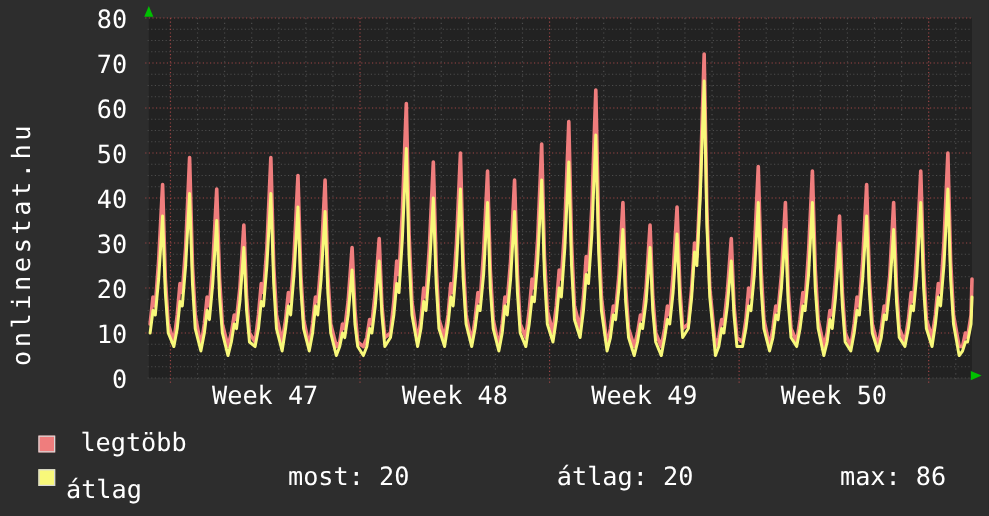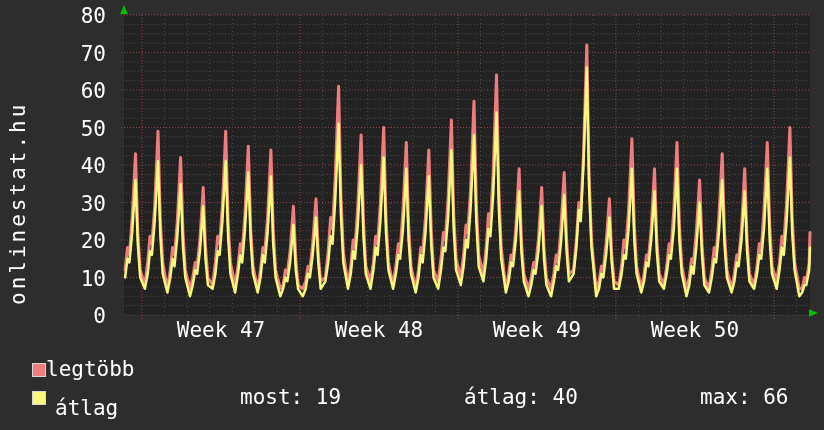--- a/index.html
+++ b/index.html
@@ -102,22 +102,22 @@
         <text x="106" y="23" text-anchor="end">80</text>
         <text x="221.0" y="337" text-anchor="middle">Week 47</text>
         <text x="379.0" y="337" text-anchor="middle">Week 48</text>
         <text x="537.0" y="337" text-anchor="middle">Week 49</text>
         <text x="694.9" y="337" text-anchor="middle">Week 50</text>
       </g>
     </svg>
 
   <div>
     <span class="swatch" id="sw0" style="left: 32px; top: 363px; background: rgb(239, 125, 125);"></span>
-    <span class="ltext" style="left:46px;top:359px">legtöbb</span>
+    <span class="ltext" style="left:67px;top:359px">legtöbb</span>
 
     <span class="swatch" id="sw1" style="left: 32px; top: 391px; background: rgb(248, 248, 122);"></span>
     <span class="ltext" style="left:55px;top:398px">átlag</span>
 
-    <span class="ltext" style="left:240px;top:387px">most: 19</span>
-    <span class="ltext" style="left:464px;top:387px">átlag: 40</span>
-    <span class="ltext" style="left:700px;top:387px">max: 66</span>
+    <span class="ltext" style="left:240px;top:387px">most: 20</span>
+    <span class="ltext" style="left:464px;top:387px">átlag: 20</span>
+    <span class="ltext" style="left:700px;top:387px">max: 86</span>
   </div>
 </div>
 
 </body></html>

